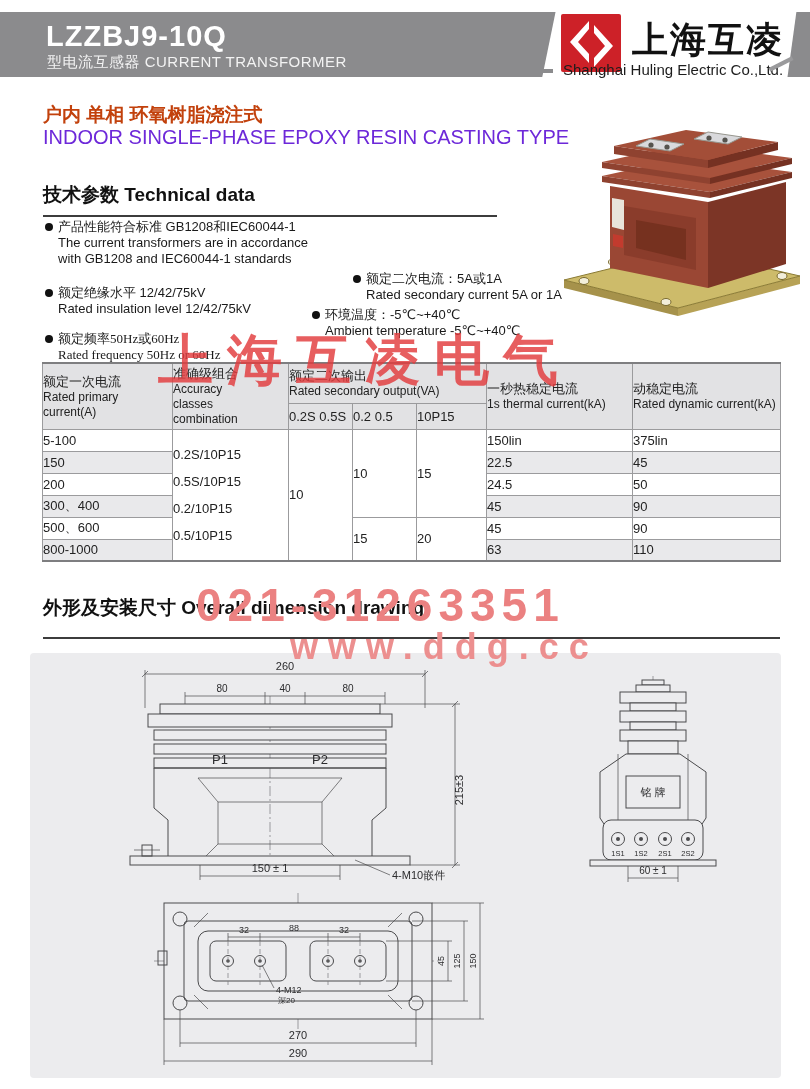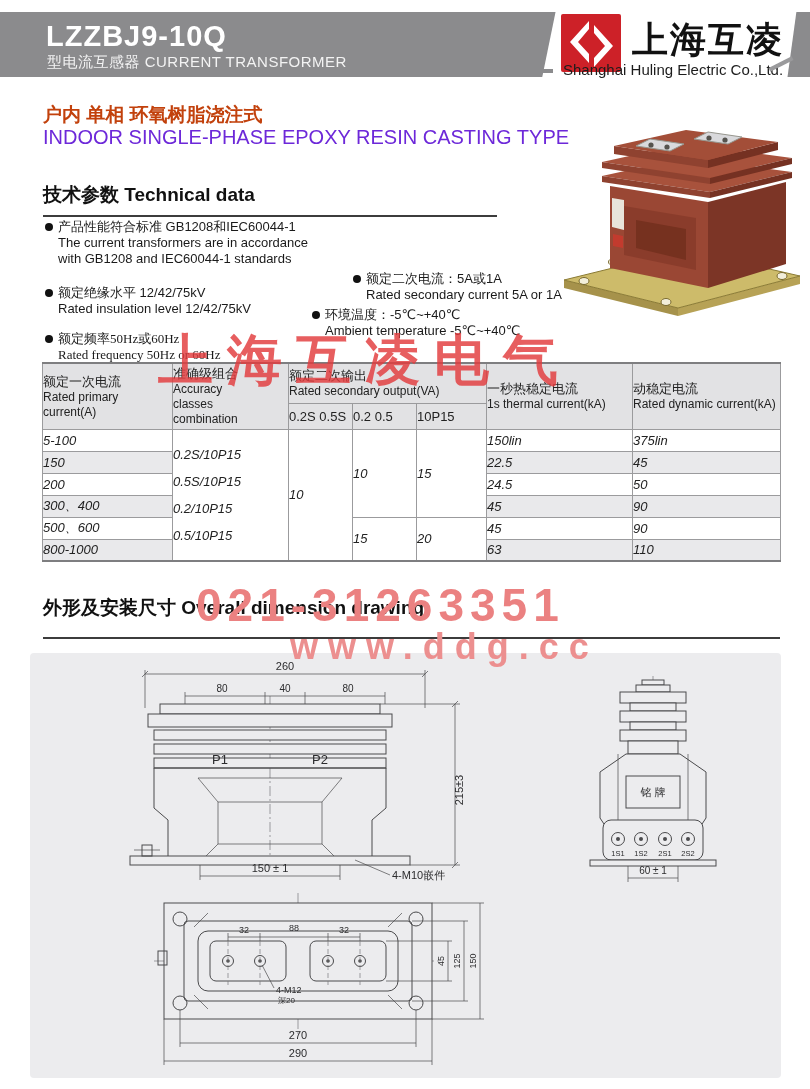--- a/index.html
+++ b/index.html
@@ -41,21 +41,21 @@
   
   .spec-table-wrap{left:42px;top:362px;z-index:2;}
   table.spec{border-collapse:collapse;table-layout:fixed;width:738px;background:#fff;
              border-top:2px solid #7e7e80;border-bottom:2px solid #7e7e80;}
   table.spec th,table.spec td{border:1px solid #9b9b9d;text-align:left;vertical-align:middle;
              padding:0;font-weight:normal;color:#222;}
   table.spec thead th{background:#e2e2e4;}
   table.spec .cn{font-size:13px;line-height:17px;}
   table.spec .en{font-size:12px;line-height:15px;}
   table.spec tbody{font-size:13px;}
-  table.spec tbody tr{height:22px;font-style:italic;}
+  table.spec tbody tr{height:22px;}
   table.spec td.shade{background:#e9e9eb;}
   .acc-line{line-height:27px;font-size:13px;}
 
   
   .wm{z-index:6;font-weight:bold;white-space:nowrap;pointer-events:none;}
   .wm-brand{left:158px;top:324px;font-size:55px;color:#e23b3d;opacity:.82;letter-spacing:14px;}
   .wm-phone{left:196px;top:578px;font-size:46px;color:#eb8181;letter-spacing:6px;}
   .wm-site{left:290px;top:626px;font-size:36px;color:#ec8f8f;letter-spacing:10px;}
 
   

